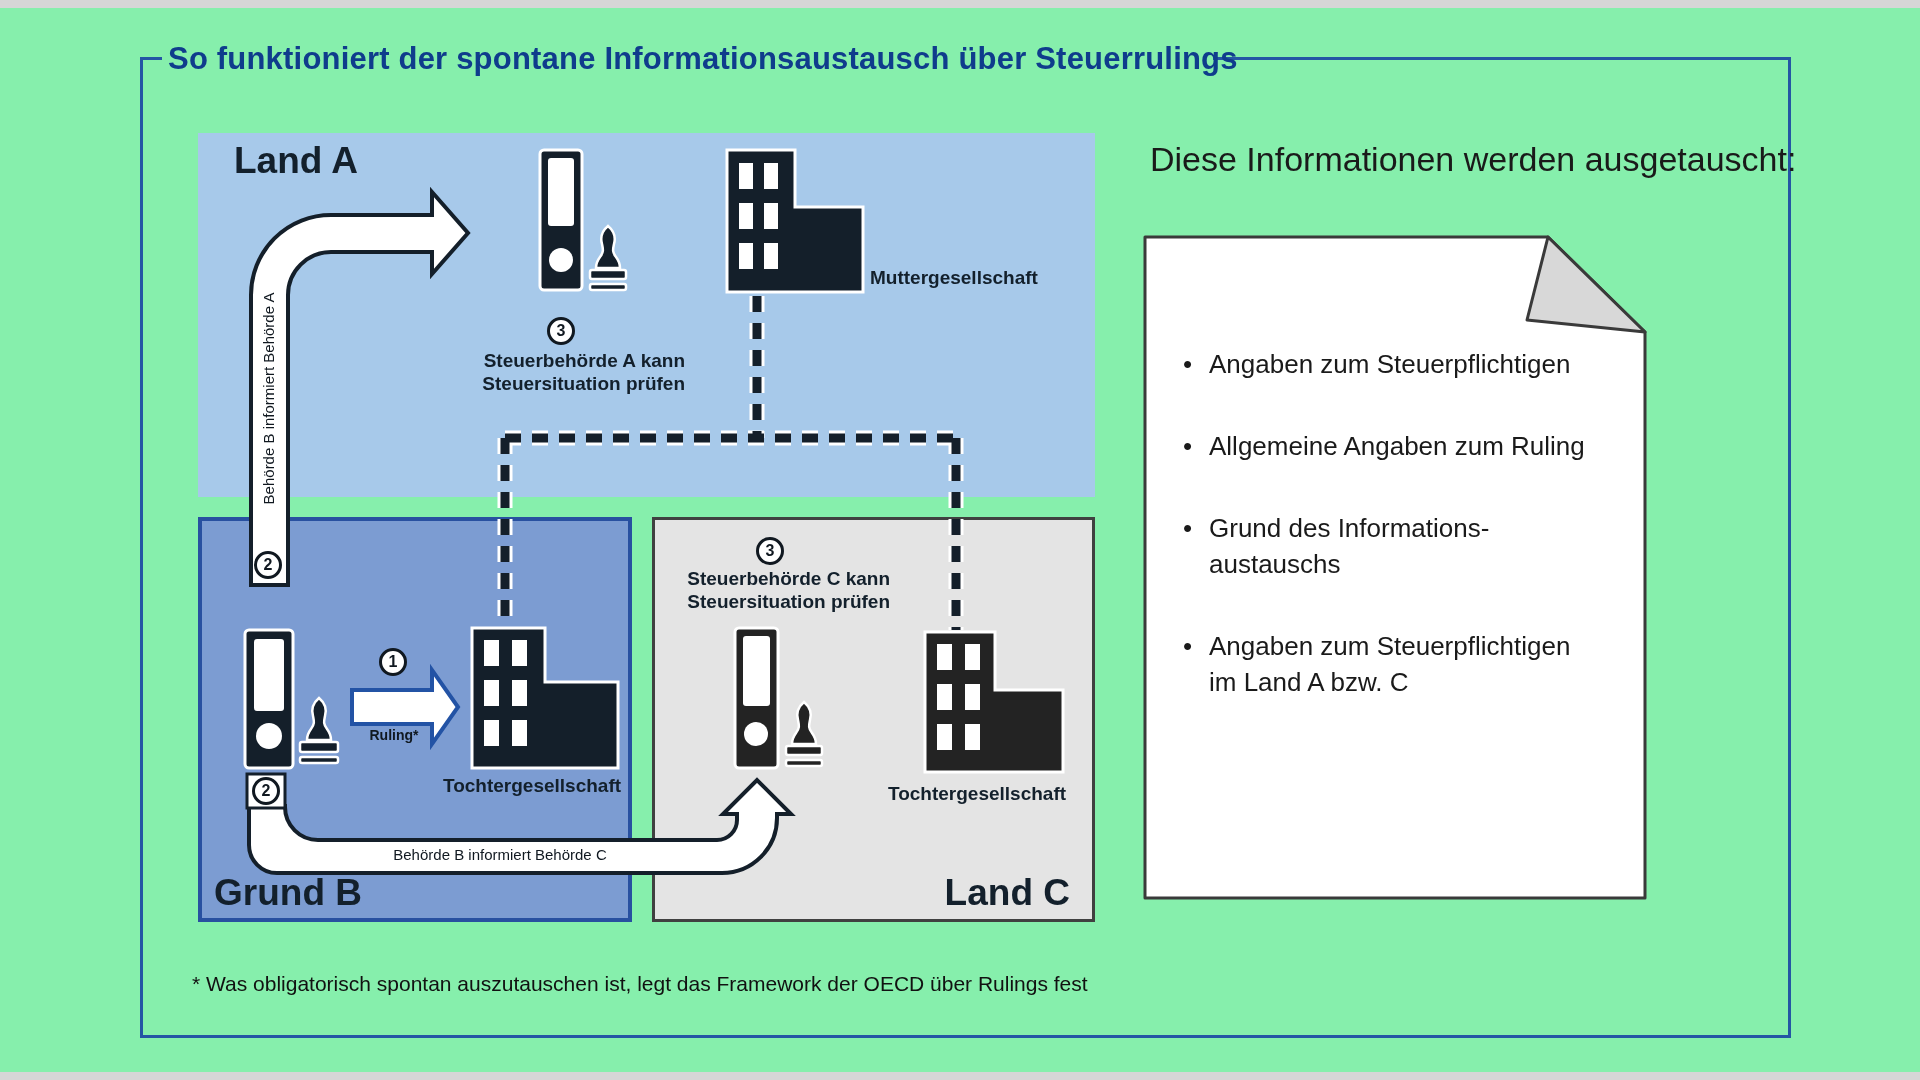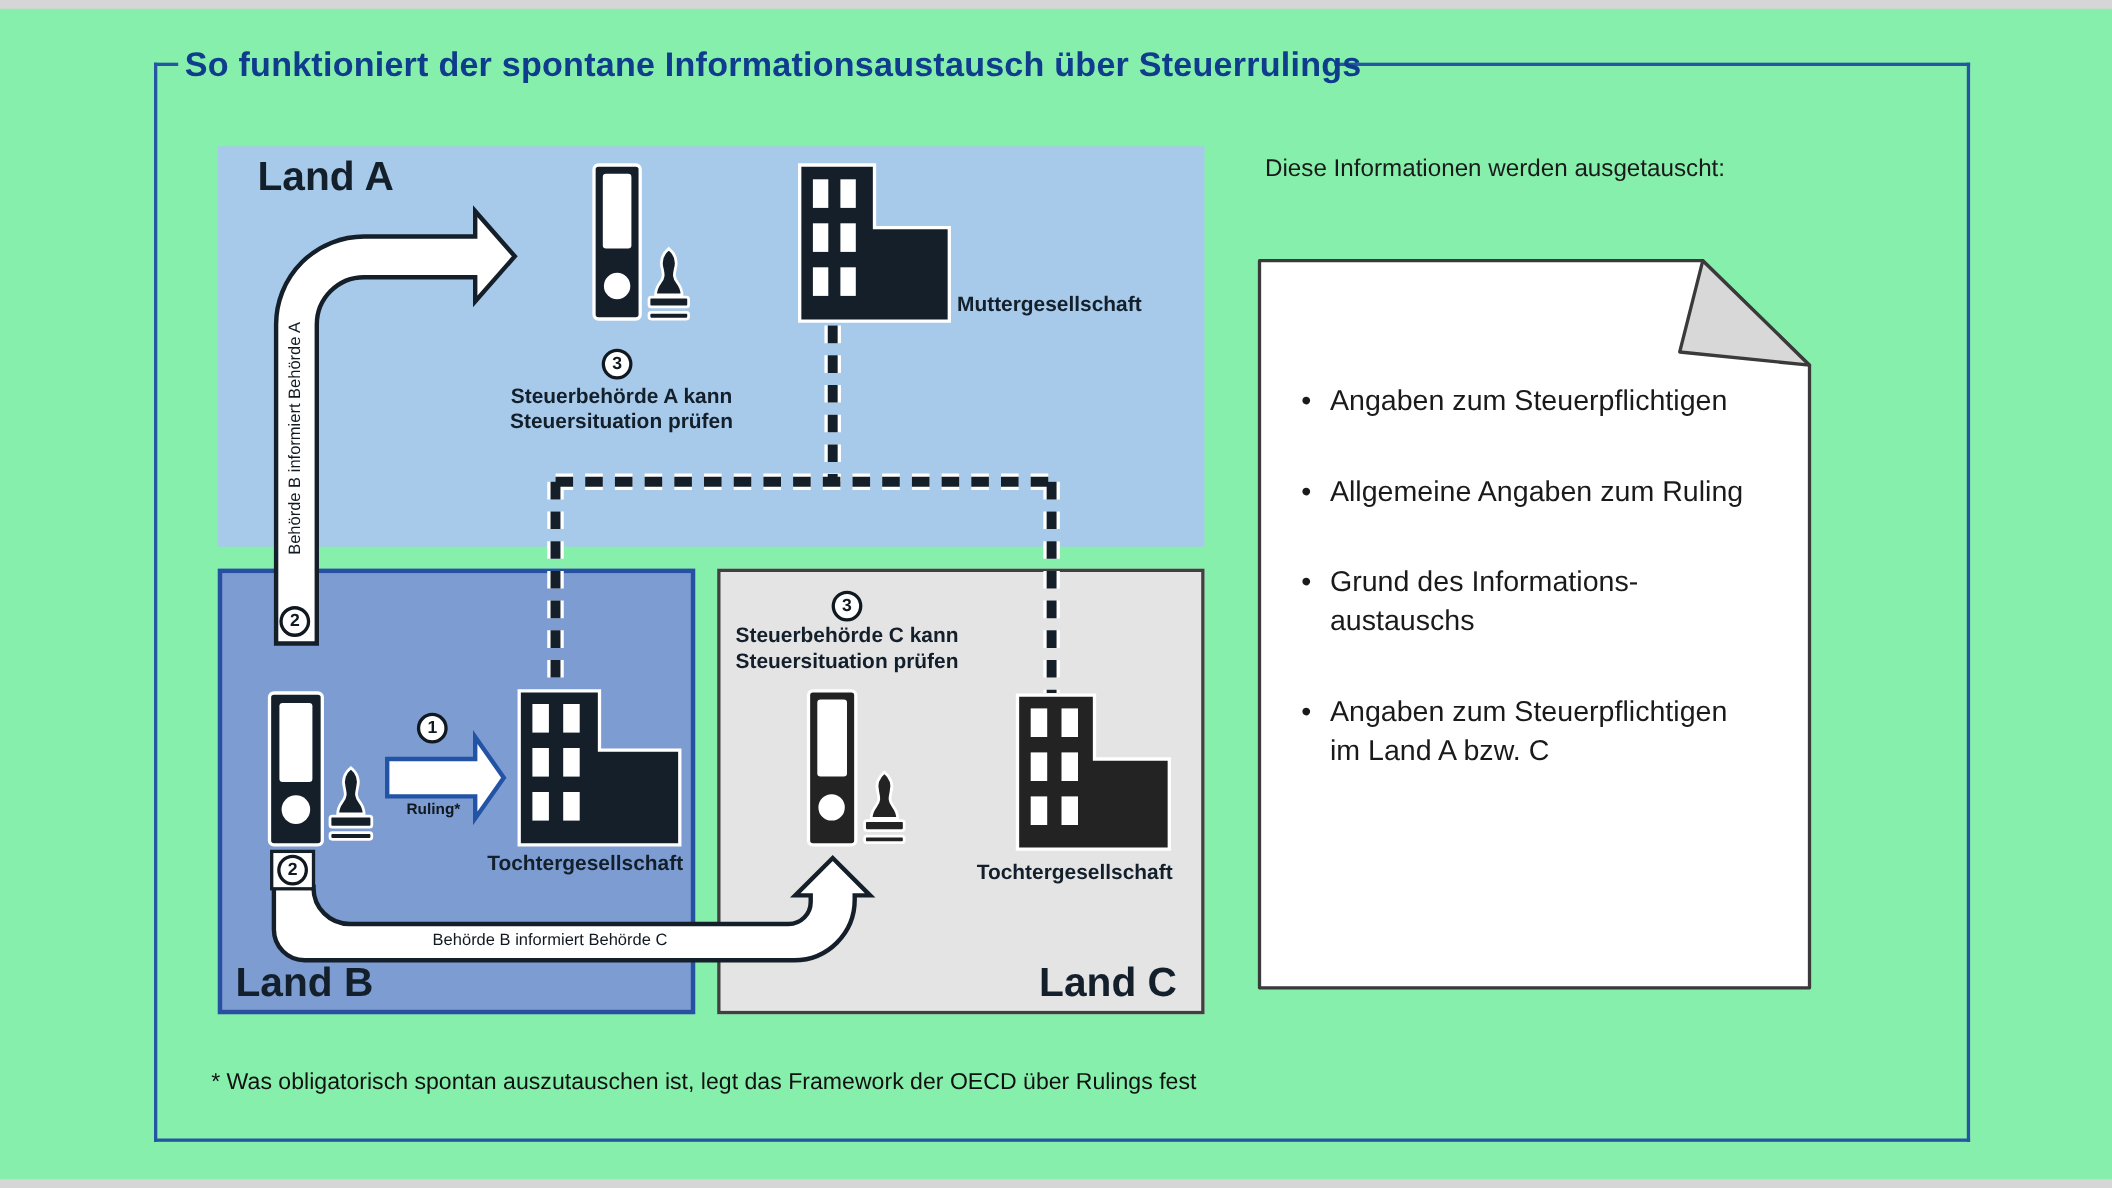--- a/index.html
+++ b/index.html
@@ -13,30 +13,30 @@
     position:absolute;left:168px;top:41px;font-size:31px;font-weight:bold;color:#0f3c8c;
     white-space:nowrap;letter-spacing:0.2px;
   }
   .land{position:absolute;box-sizing:border-box;}
   .land-a{left:198px;top:133px;width:897px;height:364px;background:#a7c9ea;}
   .land-b{left:198px;top:517px;width:434px;height:405px;background:#7c9cd2;border:4px solid #2850a0;}
   .land-c{left:652px;top:517px;width:443px;height:405px;background:#e4e4e4;border:3px solid #404040;}
   .land-label{position:absolute;font-weight:bold;font-size:37px;color:#13202c;white-space:nowrap;}
   .company-label{position:absolute;font-weight:bold;font-size:19px;color:#13202c;white-space:nowrap;}
   .center{text-align:center;}
-  .note{position:absolute;font-weight:bold;font-size:19px;line-height:23px;color:#13202c;text-align:center;}
+  .note{position:absolute;font-weight:bold;font-size:19px;line-height:23px;color:#13202c;text-align:right;}
   .band-text{position:absolute;font-size:15px;color:#101820;text-align:center;white-space:nowrap;}
   .rot{transform:rotate(-90deg);}
   .step-circle{
     position:absolute;width:22px;height:22px;border:3px solid #101820;border-radius:50%;
     background:#ffffff;color:#101820;font-weight:bold;font-size:16px;
     display:flex;align-items:center;justify-content:center;line-height:1;
   }
   .ruling-label{position:absolute;font-weight:bold;font-size:14px;color:#101820;margin-top:30px;}
-  .panel-heading{position:absolute;left:1150px;top:140px;font-size:22px;color:#1a1a1a;white-space:nowrap;}
+  .panel-heading{position:absolute;left:1150px;top:140px;font-size:34px;color:#1a1a1a;white-space:nowrap;}
   .bullets{position:absolute;left:1183px;top:346px;width:440px;margin:0;padding:0;list-style:none;}
   .bullets li{display:flex;margin:0 0 46px 0;font-size:26px;line-height:36px;color:#1a1a1a;}
   .bullets .dot{width:26px;flex:none;}
   .bullets .l2:empty{display:none;}
   .footnote{position:absolute;left:192px;top:972px;font-size:21px;color:#111111;white-space:nowrap;}
   svg.overlay{position:absolute;left:0;top:0;}
 </style>
 </head>
 <body>
 
@@ -144,21 +144,21 @@
       <rect x="965" y="724" width="15" height="26" fill="#ffffff"></rect>
     </g>
 
     <g>
       <path d="M1145,237 L1548,237 L1645,332 L1645,898 L1145,898 Z" fill="#ffffff" stroke="#3a3a3a" stroke-width="3" stroke-linejoin="round"></path>
       <path d="M1548,237 L1645,332 L1527,320 Z" fill="#d8d8d8" stroke="#3a3a3a" stroke-width="3" stroke-linejoin="round"></path>
     </g>
   </svg>
 
   <div class="land-label" style="left:234px;top:140px;">Land A</div>
-  <div class="land-label" style="left:214px;top:872px;">Land B</div>
+  <div class="land-label" style="left:214px;top:872px;">Grund B</div>
   <div class="land-label" style="left:930px;top:872px;width:140px;text-align:right;">Land C</div>
 
   <div class="band-text rot" style="left:118px;top:390px;width:300px;">Behörde B informiert Behörde A</div>
 
   <div class="band-text" style="left:350px;top:846px;width:300px;">Behörde B informiert Behörde C</div>
 
   <div class="step-circle" style="left:254px;top:551px;">
       <span>2</span>
     </div>
   <div class="step-circle" style="left:252px;top:777px;">

